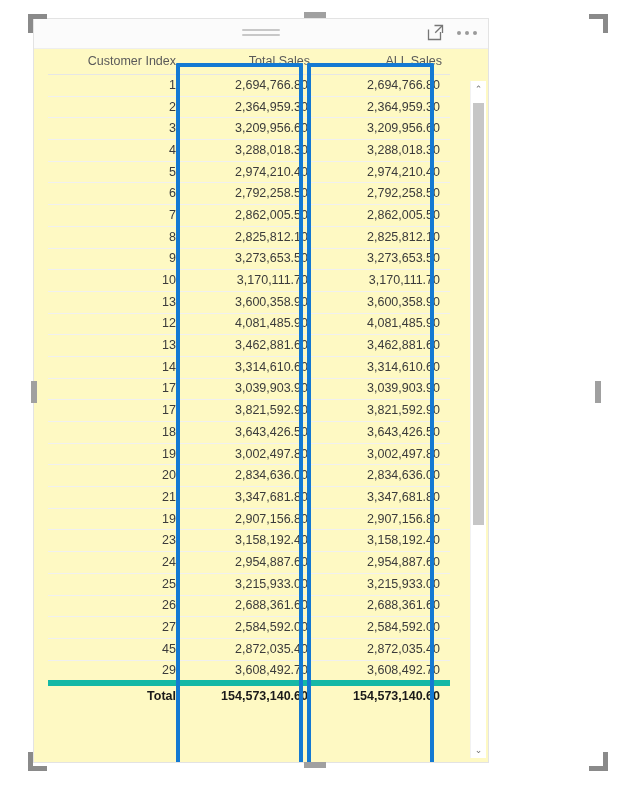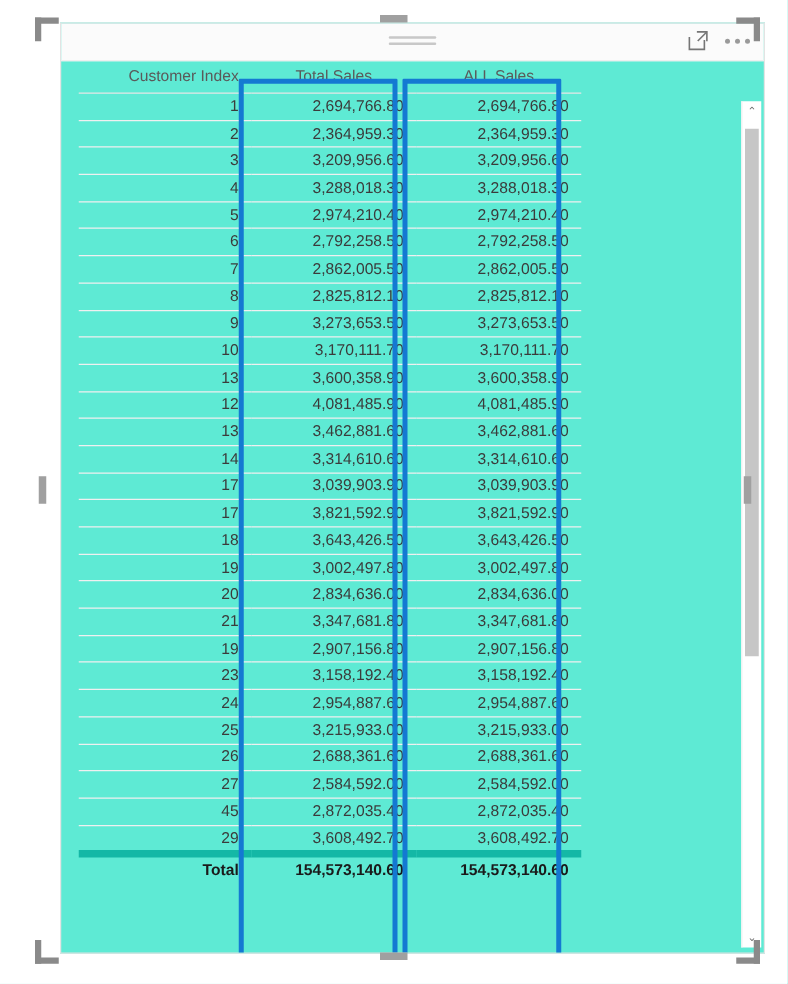--- a/index.html
+++ b/index.html
@@ -8,25 +8,25 @@
     background: #ffffff;
     width: 630px;
     height: 787px;
     overflow: hidden;
     font-family: "Liberation Sans", sans-serif;
   }
 
   
   #visual-frame {
     position: absolute;
-    left: 48px;
+    left: 33px;
     top: 18px;
-    width: 564px;
+    width: 456px;
     height: 745px;
-    background: #5eead4;
+    background: #fef9c3;
     border: 1px solid #e3e3e3;
     box-sizing: border-box;
   }
 
   
   #visual-header {
     position: absolute;
     left: 0;
     top: 0;
     width: 100%;
@@ -96,21 +96,21 @@
   }
 
   table#sales-table col.c-index { width: 138px; }
   table#sales-table col.c-total { width: 132px; }
   table#sales-table col.c-all   { width: 132px; }
 
   #sales-table th {
     font-weight: normal;
     color: #5a5a5a;
     font-size: 12.5px;
-    text-align: center;
+    text-align: right;
     padding: 5px 8px 6px 8px;
     height: 21px;
     border-bottom: 1px solid #e6e6e6;
     box-sizing: border-box;
     white-space: nowrap;
   }
   #sales-table th.col-index { text-align: right; padding-right: 10px; }
 
   #sales-table td {
     color: #3b3b3b;

